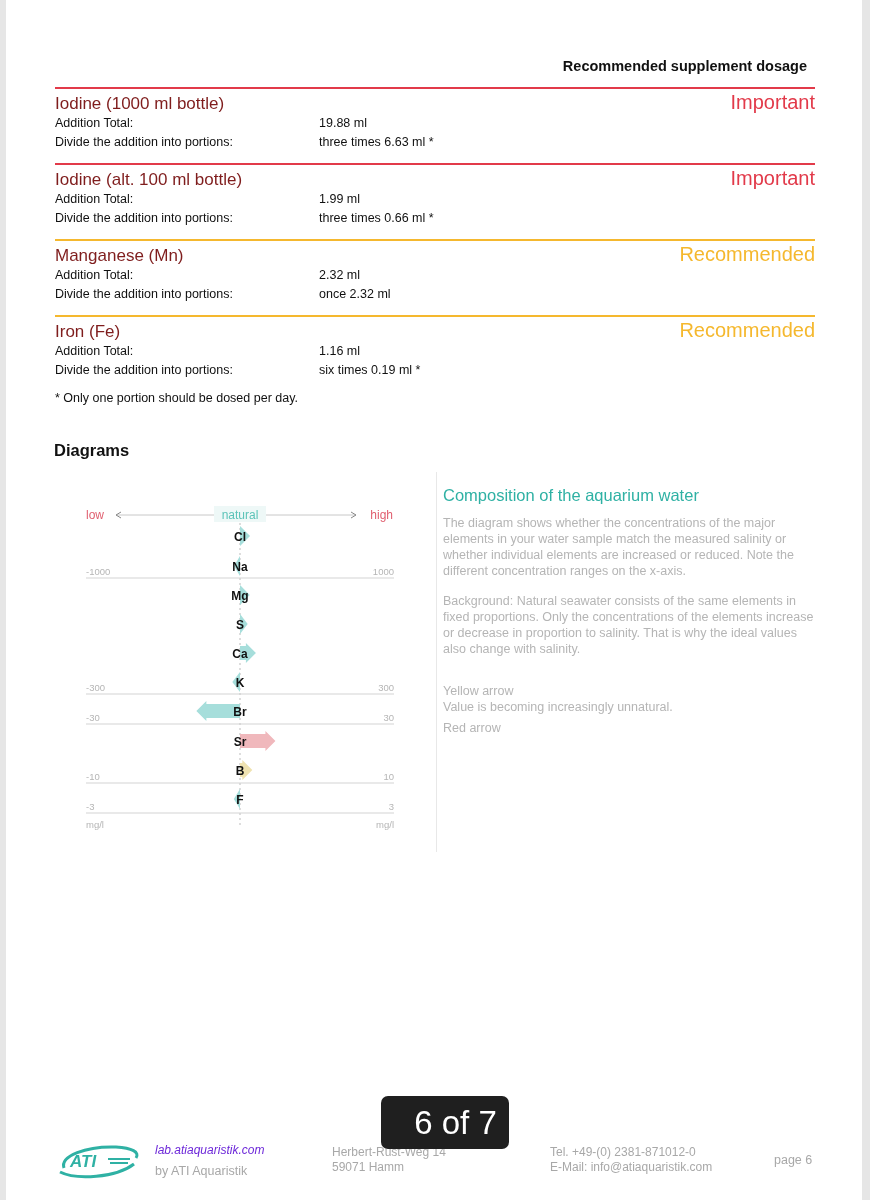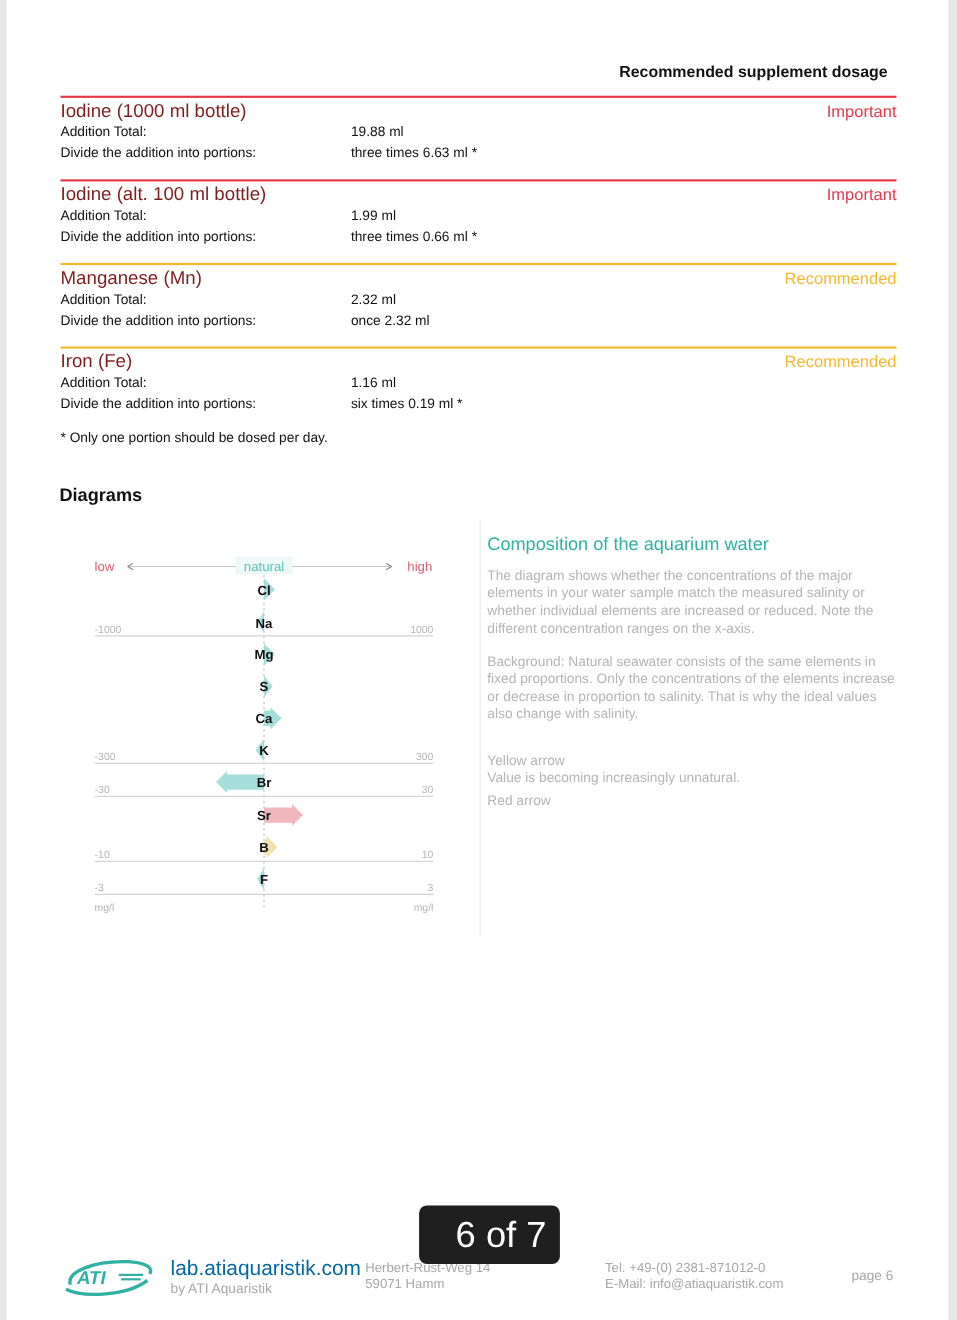--- a/index.html
+++ b/index.html
@@ -14,38 +14,38 @@
     background: #ffffff;
   }
   .doc-title {
     position: absolute; right: 55px; top: 58px;
     font-size: 14.5px; font-weight: bold; color: #111;
   }
   .dose-block { position: absolute; left: 49px; width: 760px; }
   .dose-block .rule { height: 2px; width: 100%; }
   .dose-head { display: flex; justify-content: space-between; align-items: baseline; margin-top: 2px; }
   .dose-name { font-size: 17px; color: #7f1d1d; }
-  .dose-priority { font-size: 15px; }
+  .dose-priority { font-size: 20px; }
   .dose-row { display: flex; font-size: 12.5px; color: #111; height: 19px; line-height: 19px; gap: 12px; }
   .dose-row .lbl { width: 252px; }
   .footnote { position: absolute; left: 49px; top: 391px; font-size: 12.5px; color: #111; }
   .section-title { position: absolute; left: 48px; top: 441px; font-size: 16.5px; font-weight: bold; color: #111; }
 
   .chart-wrap { position: absolute; left: 60px; top: 495px; width: 340px; height: 345px; }
   .divider-v { position: absolute; left: 430px; top: 472px; width: 1px; height: 380px; background: #e8e8e8; }
 
   .info { position: absolute; left: 437px; top: 486px; width: 380px; }
   .info-title { font-size: 16.5px; font-weight: normal; color: #2fb1a4; margin-bottom: 10px; }
   .info p { margin: 0 0 14px 0; font-size: 12.5px; line-height: 16px; color: #b5b5b5; }
   .legend-item { font-size: 12.5px; line-height: 16px; color: #b5b5b5; margin-bottom: 5px; }
   .legend-wrap { margin-top: 26px; }
 
   .footer { position: absolute; left: 0; top: 1130px; width: 856px; height: 60px; }
   .logo { position: absolute; left: 50px; top: 8px; }
-  .site { position: absolute; left: 149px; top: 13px; font-size: 19px; color: #0369a1; }
+  .site { position: absolute; left: 149px; top: 13px; font-size: 12px; color: #6d28d9; font-style: italic; }
   .by { position: absolute; left: 149px; top: 34px; font-size: 12.5px; color: #a8a8a8; }
   .addr { position: absolute; left: 326px; top: 15px; font-size: 12px; line-height: 15px; color: #a8a8a8; }
   .contact { position: absolute; left: 544px; top: 15px; font-size: 12px; line-height: 15px; color: #a8a8a8; }
   .pageno { position: absolute; left: 768px; top: 23px; font-size: 12.5px; color: #a8a8a8; }
 
   .page-indicator {
     position: absolute; left: 381px; top: 1096px; width: 107px; height: 53px;
     background: #1f1f1f; border-radius: 7px; color: #fff;
     font-size: 33px; text-align: center; line-height: 53px;
     font-family: "Liberation Sans", sans-serif;

